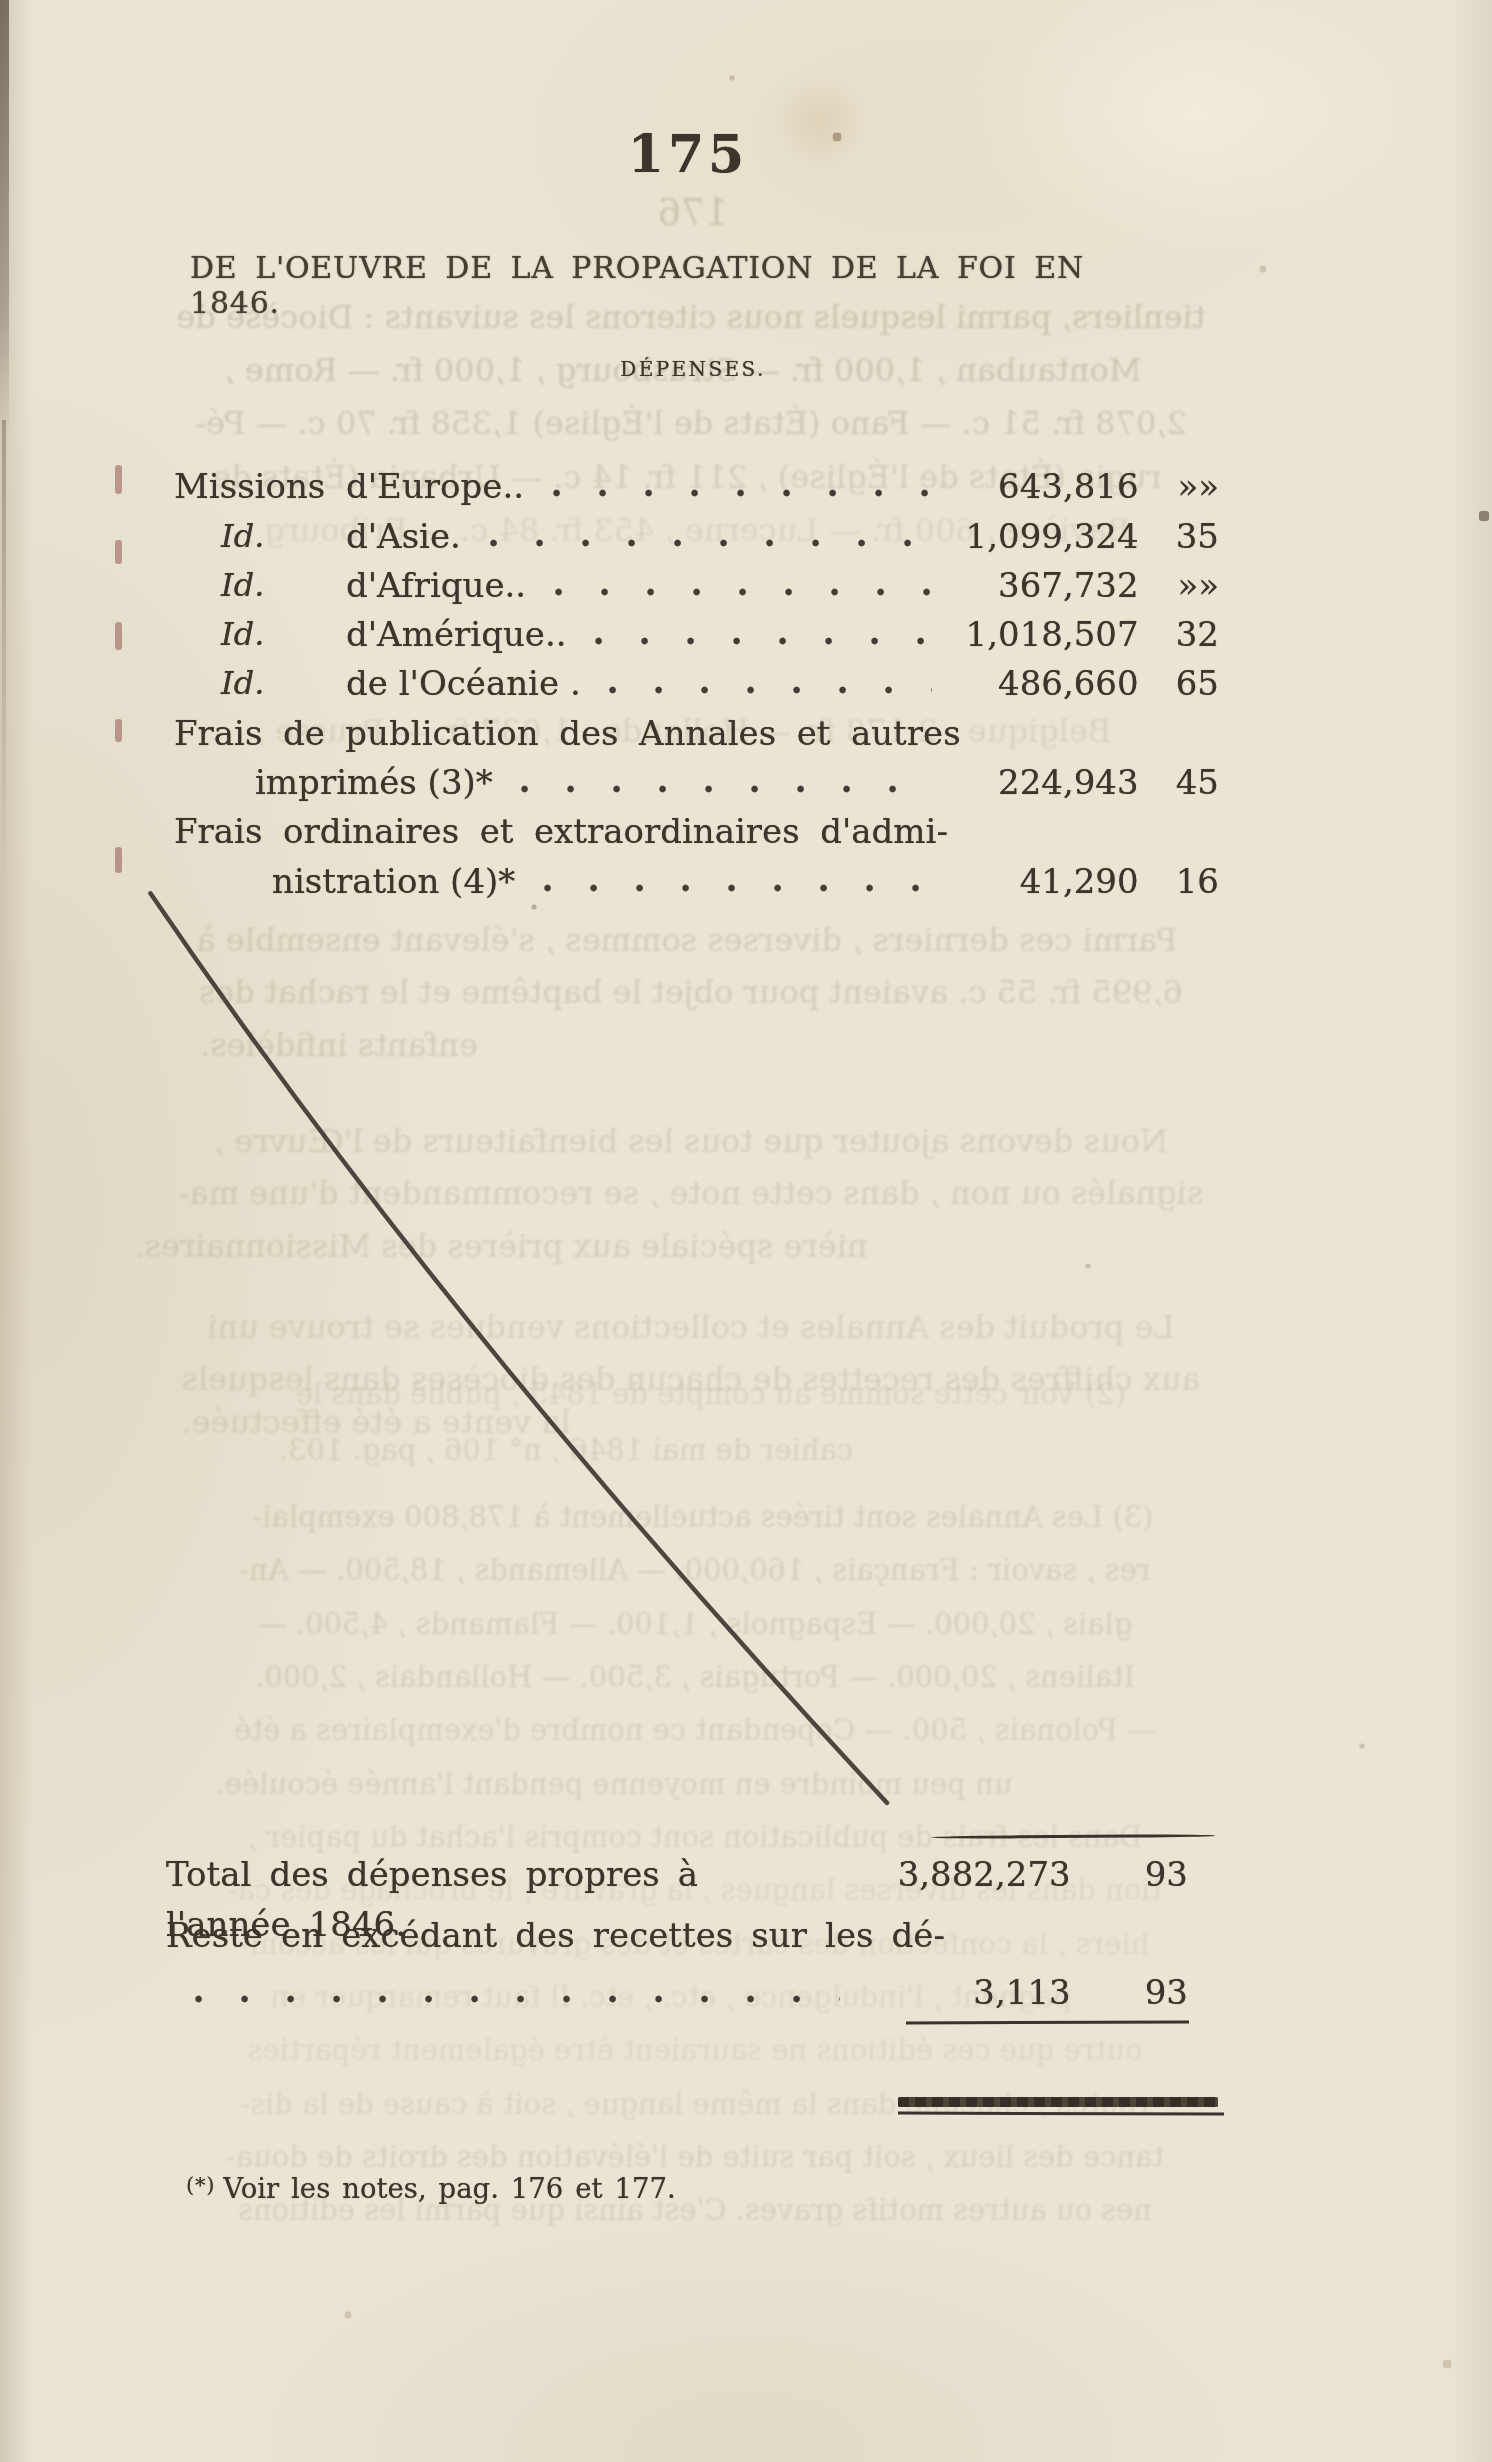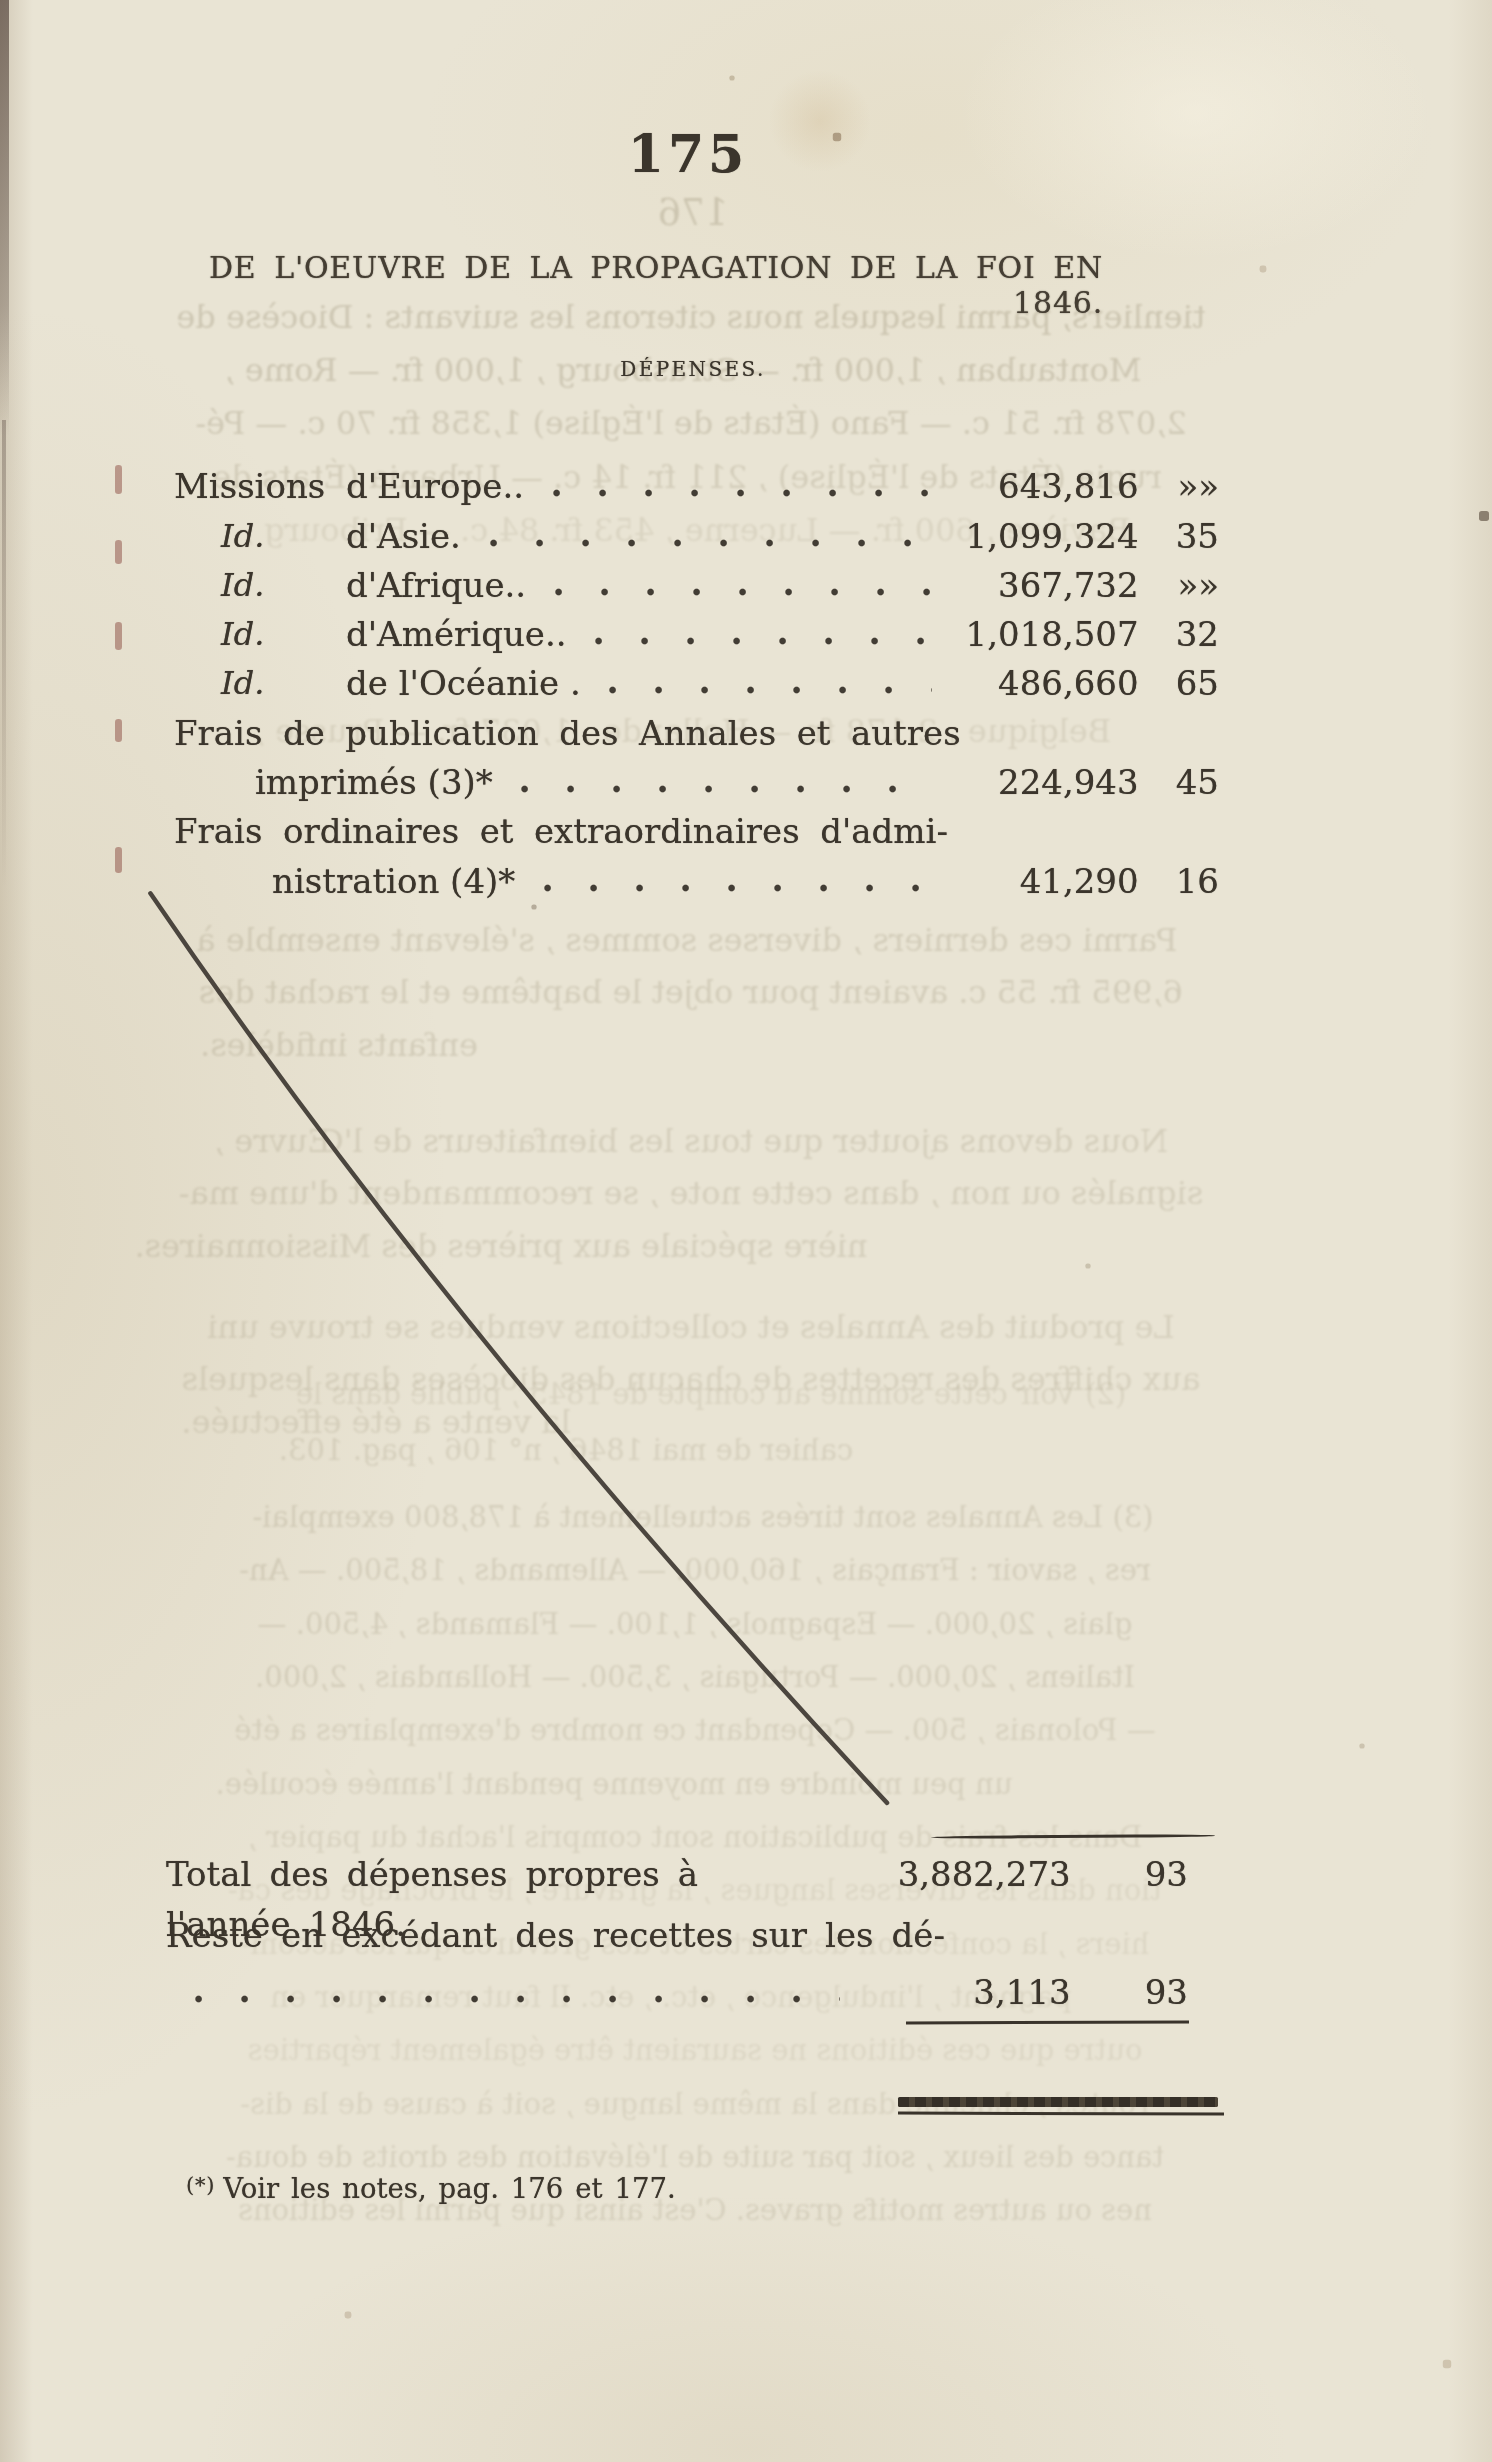--- a/index.html
+++ b/index.html
@@ -12,21 +12,21 @@
       radial-gradient(ellipse 727px 404px at 929px 137px, rgba(214,196,150,.16), transparent 70%),
       radial-gradient(ellipse 566px 1212px at 24px 1212px, rgba(190,174,138,.22), transparent 75%),
       radial-gradient(ellipse 727px 339px at 746px 2448px, rgba(190,174,138,.18), transparent 75%),
       linear-gradient(90deg, rgba(130,108,80,.22), rgba(130,108,80,0) 2.2%),
       linear-gradient(270deg, rgba(150,128,95,.13), rgba(150,128,95,0) 3%);
     text-shadow:0 0 0.8px rgba(59,53,44,.75);}
   .ghost{position:absolute;transform:translate(-50%,-50%) scaleX(-1);white-space:nowrap;
     color:#8e8468;filter:blur(1.3px);z-index:1;text-shadow:none;}
   .pagenum{position:absolute;left:688px;top:123px;transform:translateX(-50%);
     font-size:52px;font-weight:bold;letter-spacing:4px;z-index:2;}
-  .title{position:absolute;left:190px;top:250px;width:913px;text-align:right;
+  .title{position:absolute;left:190px;top:250px;width:913px;text-align:left;
     font-size:30px;letter-spacing:0.8px;word-spacing:7.3px;z-index:2;color:#453e33;
     text-shadow:0 0 1.2px rgba(69,62,51,.9);}
   .heading{position:absolute;left:693px;top:357px;transform:translateX(-50%);
     font-size:20px;letter-spacing:2.4px;z-index:2;}
   .erow{position:absolute;left:174px;width:1045px;height:50px;display:flex;
     align-items:flex-end;line-height:50px;font-size:34px;z-index:2;}
   .c1{flex:0 0 172px;box-sizing:border-box;}
   .c1.it{font-style:italic;padding-left:47px;font-size:32px;}
   .c2{white-space:pre;}
   .c-full{word-spacing:9.7px;white-space:pre;}

